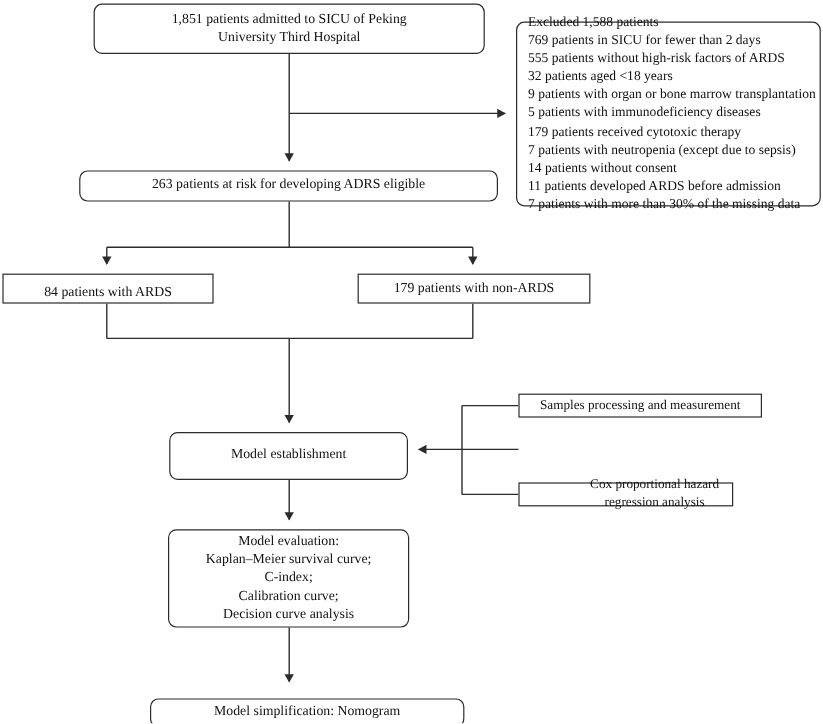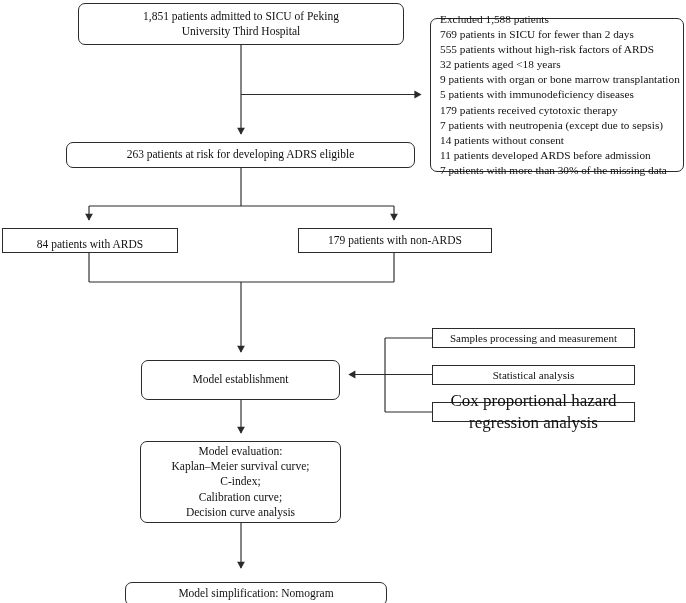--- a/index.html
+++ b/index.html
@@ -46,21 +46,21 @@
     padding: 0 6px;
   }
   .n-top        { left: 78px;  top: 3px;   width: 326px; height: 42px; font-size: 11.5px; }
   .n-excluded   { left: 430px; top: 18px;  width: 254px; height: 154px; font-size: 11.3px; }
   .n-excluded .node-text { padding: 0 0 0 9px; line-height: 1.335; }
   .n-eligible   { left: 66px;  top: 142px; width: 349px; height: 26px; font-size: 11.5px; }
   .n-ards       { left: 2px;   top: 228px; width: 176px; height: 25px; font-size: 11.5px; align-items: flex-end; }
   .n-nonards    { left: 298px; top: 228px; width: 194px; height: 25px; font-size: 11.5px; }
   .n-samples    { left: 432px; top: 328px; width: 203px; height: 20px; font-size: 11px; text-align: center; }
   .n-stats      { left: 432px; top: 365px; width: 203px; height: 20px; font-size: 11px; }
-  .n-cox        { left: 432px; top: 402px; width: 203px; height: 20px; font-size: 17px; }
+  .n-cox        { left: 432px; top: 402px; width: 179px; height: 20px; font-size: 11px; padding-left: 48px; }
   .n-modelest   { left: 141px; top: 360px; width: 199px; height: 40px; font-size: 11.5px; }
   .n-modeleval  { left: 140px; top: 441px; width: 201px; height: 82px; font-size: 11.5px; }
   .n-nomogram   { left: 125px; top: 582px; width: 262px; height: 24px; font-size: 11.5px; }
 </style>
 </head>
 <body>
 
 <div id="flowchart-root">
 
   <svg class="connectors" viewBox="0 0 686 603">
@@ -134,23 +134,20 @@
   </div>
 
   <div class="node n-nonards">
     <span class="node-text">179 patients with non-ARDS</span>
   </div>
 
   <div class="node n-samples">
     <span class="node-text">Samples processing and measurement</span>
   </div>
 
-  <div class="node n-stats">
-    <span class="node-text">Statistical analysis</span>
-  </div>
 
   <div class="node n-cox">
     <span class="node-text">Cox proportional hazard regression analysis</span>
   </div>
 
   <div class="node rounded n-modelest">
     <span class="node-text">Model establishment</span>
   </div>
 
   <div class="node rounded n-modeleval">

